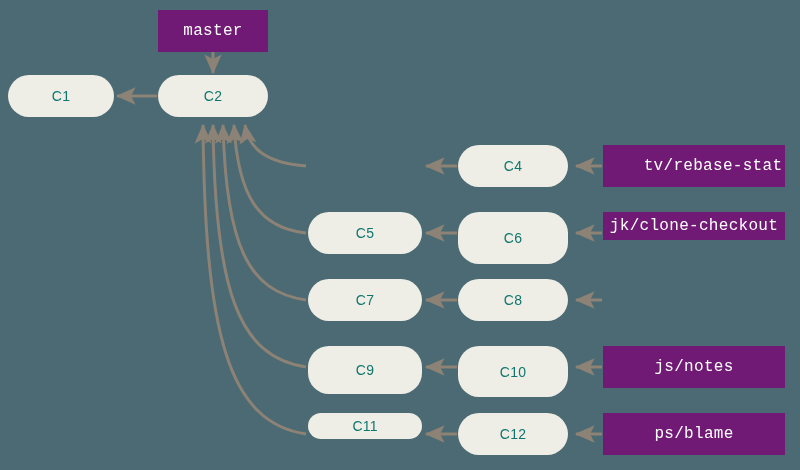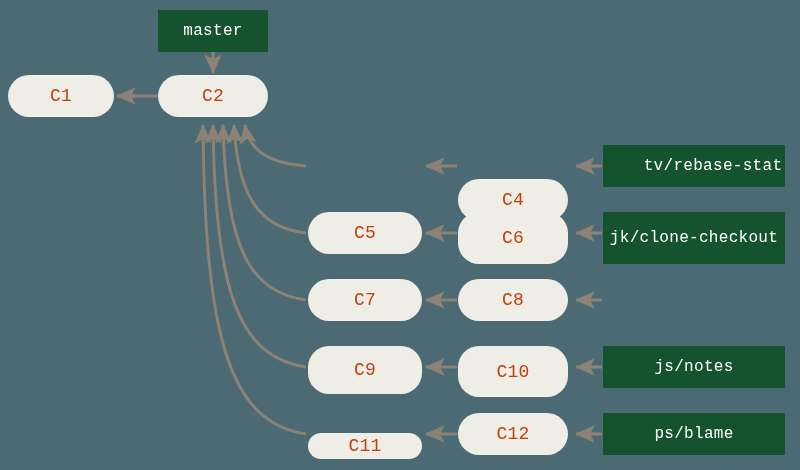--- a/index.html
+++ b/index.html
@@ -24,30 +24,30 @@
     pointer-events: none;
   }
   .node {
     position: absolute;
     box-sizing: border-box;
     background: #eeeee6;
     border-radius: 21px;
     display: flex;
     align-items: center;
     justify-content: center;
-    color: #c2410c;
-    font-family: Liberation Mono, monospace;
-    font-size: 18px;
+    color: #0f766e;
+    font-family: Liberation Sans, sans-serif;
+    font-size: 14px;
     letter-spacing: 0.2px;
     z-index: 2;
   }
   .branch {
     position: absolute;
     box-sizing: border-box;
-    background: #14532d;
+    background: #701a75;
     border-radius: 0;
     display: flex;
     align-items: center;
     justify-content: center;
     color: #ffffff;
     font-family: "Liberation Mono", monospace;
     font-size: 16px;
     letter-spacing: 0.3px;
     z-index: 2;
     white-space: nowrap;
@@ -87,29 +87,29 @@
 
     <path d="M 306,166 C 268,163 249,150 245,125" fill="none" stroke="#8c8275" stroke-width="3" marker-end="url(#arrowhead)"></path>
     <path d="M 306,233 C 258,228 238,195 234,125" fill="none" stroke="#8c8275" stroke-width="3" marker-end="url(#arrowhead)"></path>
     <path d="M 306,300 C 248,292 226,245 223,125" fill="none" stroke="#8c8275" stroke-width="3" marker-end="url(#arrowhead)"></path>
     <path d="M 306,367 C 238,357 215,290 213,125" fill="none" stroke="#8c8275" stroke-width="3" marker-end="url(#arrowhead)"></path>
     <path d="M 306,434 C 228,422 205,335 203,125" fill="none" stroke="#8c8275" stroke-width="3" marker-end="url(#arrowhead)"></path>
   </svg>
 
   <div class="node" style="left:8px;top:75px;width:106px;height:42px;">C1</div>
   <div class="node" style="left:158px;top:75px;width:110px;height:42px;">C2</div>
-  <div class="node" style="left:458px;top:145px;width:110px;height:42px;margin-top:34px;">C4</div>
+  <div class="node" style="left:458px;top:145px;width:110px;height:42px;">C4</div>
   <div class="node" style="left:308px;top:212px;width:114px;height:42px;">C5</div>
   <div class="node" style="left:458px;top:212px;width:110px;height:52px;text-align:center;">C6</div>
   <div class="node" style="left:308px;top:279px;width:114px;height:42px;">C7</div>
   <div class="node" style="left:458px;top:279px;width:110px;height:42px;">C8</div>
   <div class="node" style="left:308px;top:346px;width:114px;height:48px;">C9</div>
   <div class="node" style="left:458px;top:346px;width:110px;height:51px;">C10</div>
-  <div class="node" style="left:308px;top:413px;width:114px;height:26px;margin-top:20px;">C11</div>
+  <div class="node" style="left:308px;top:413px;width:114px;height:26px;">C11</div>
   <div class="node" style="left:458px;top:413px;width:110px;height:42px;">C12</div>
 
   <div class="branch" style="left:158px;top:10px;width:110px;height:42px;">master</div>
   <div class="branch" style="left:603px;top:145px;width:182px;height:42px;padding-left:38px;">tv/rebase-stat</div>
-  <div class="branch" style="left:603px;top:212px;width:182px;height:52px;">jk/clone-checkout</div>
+  <div class="branch" style="left:603px;top:212px;width:182px;height:28px;">jk/clone-checkout</div>
   <div class="branch" style="left:603px;top:346px;width:182px;height:42px;">js/notes</div>
   <div class="branch" style="left:603px;top:413px;width:182px;height:42px;">ps/blame</div>
 
 </div>
 
 </body></html>

